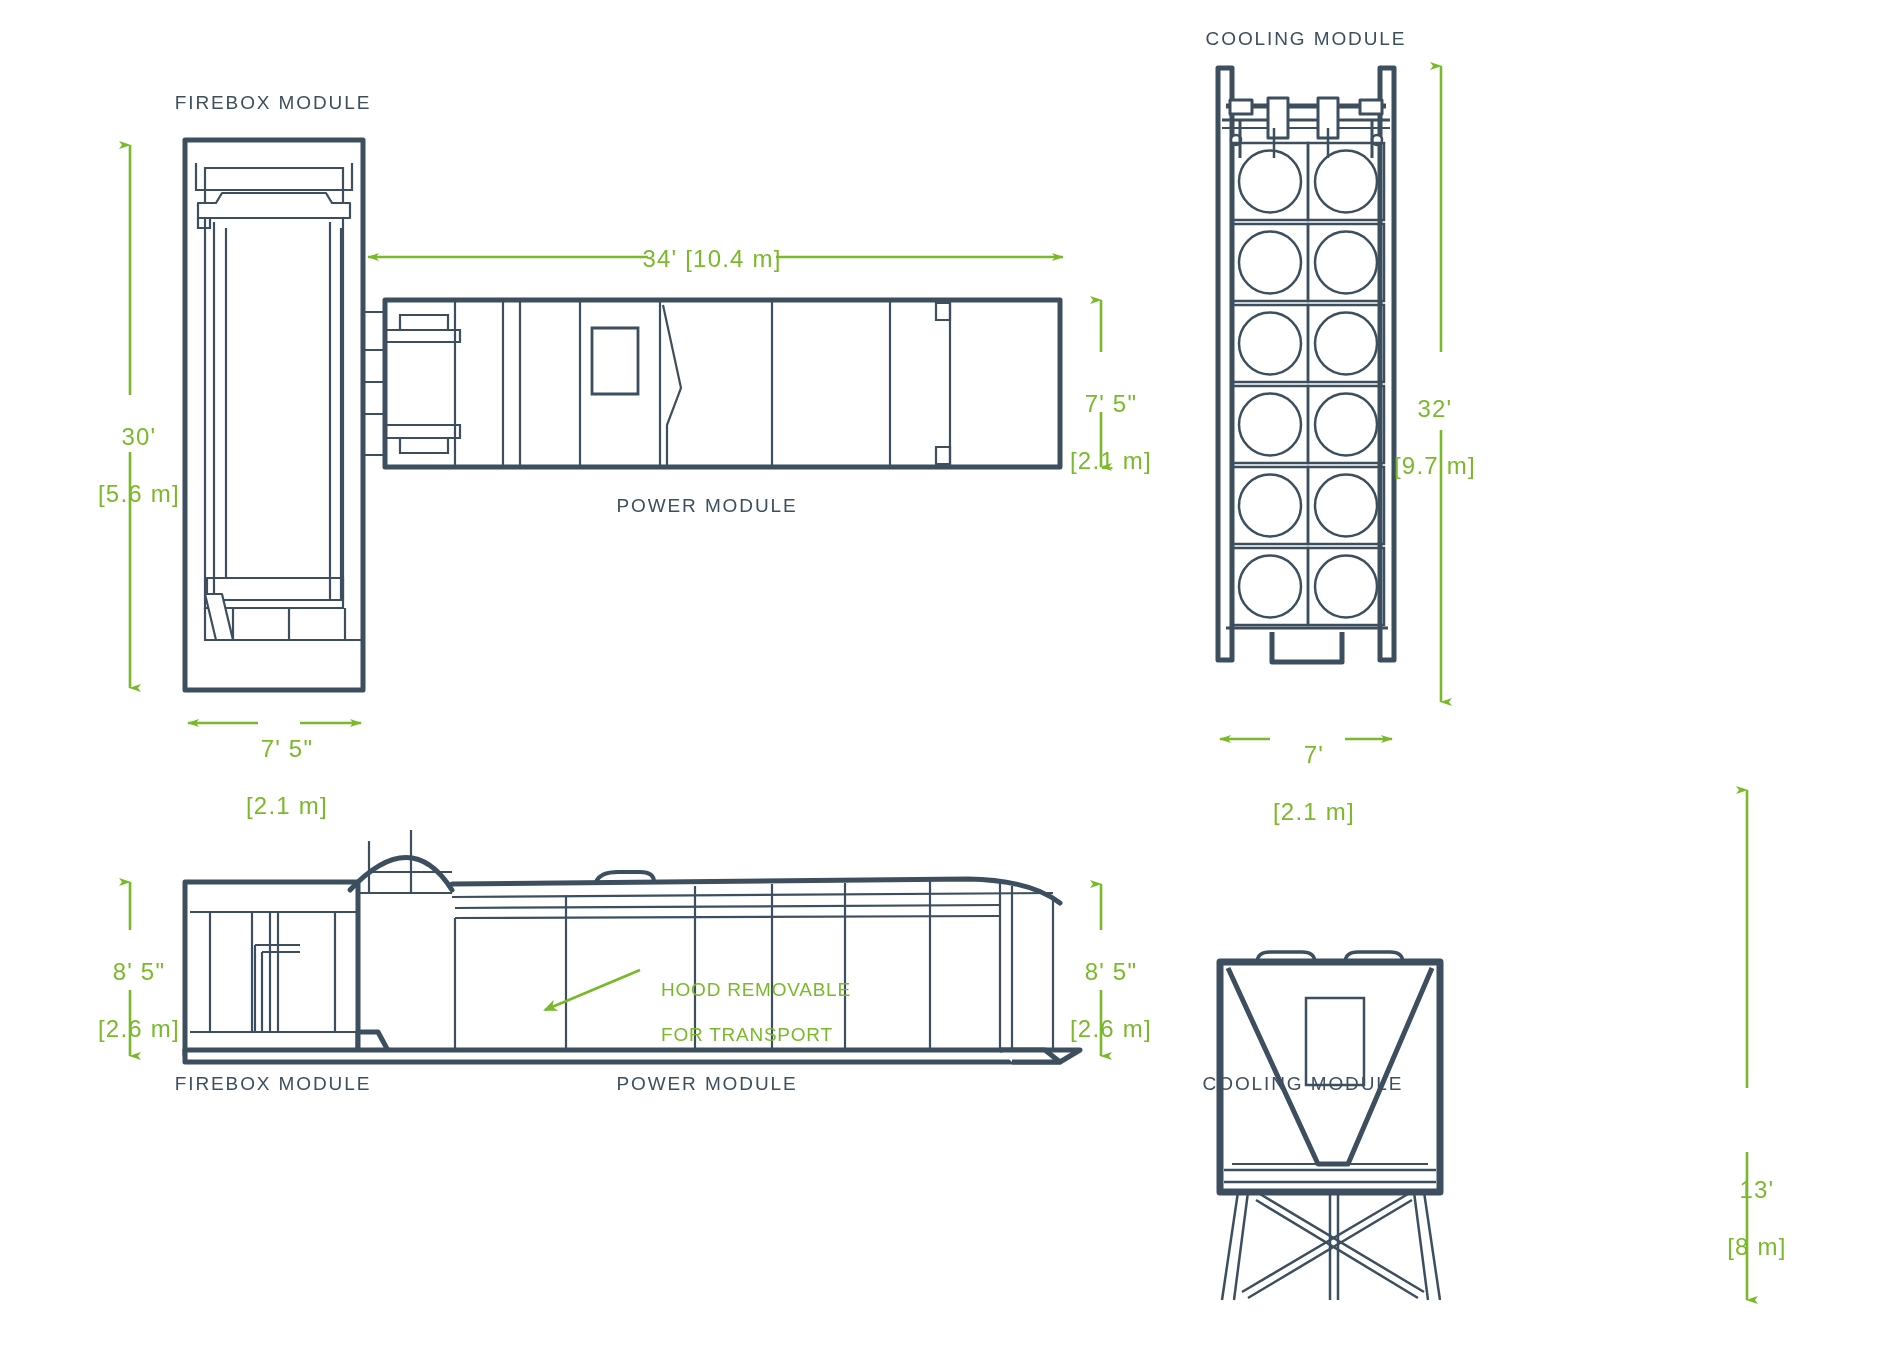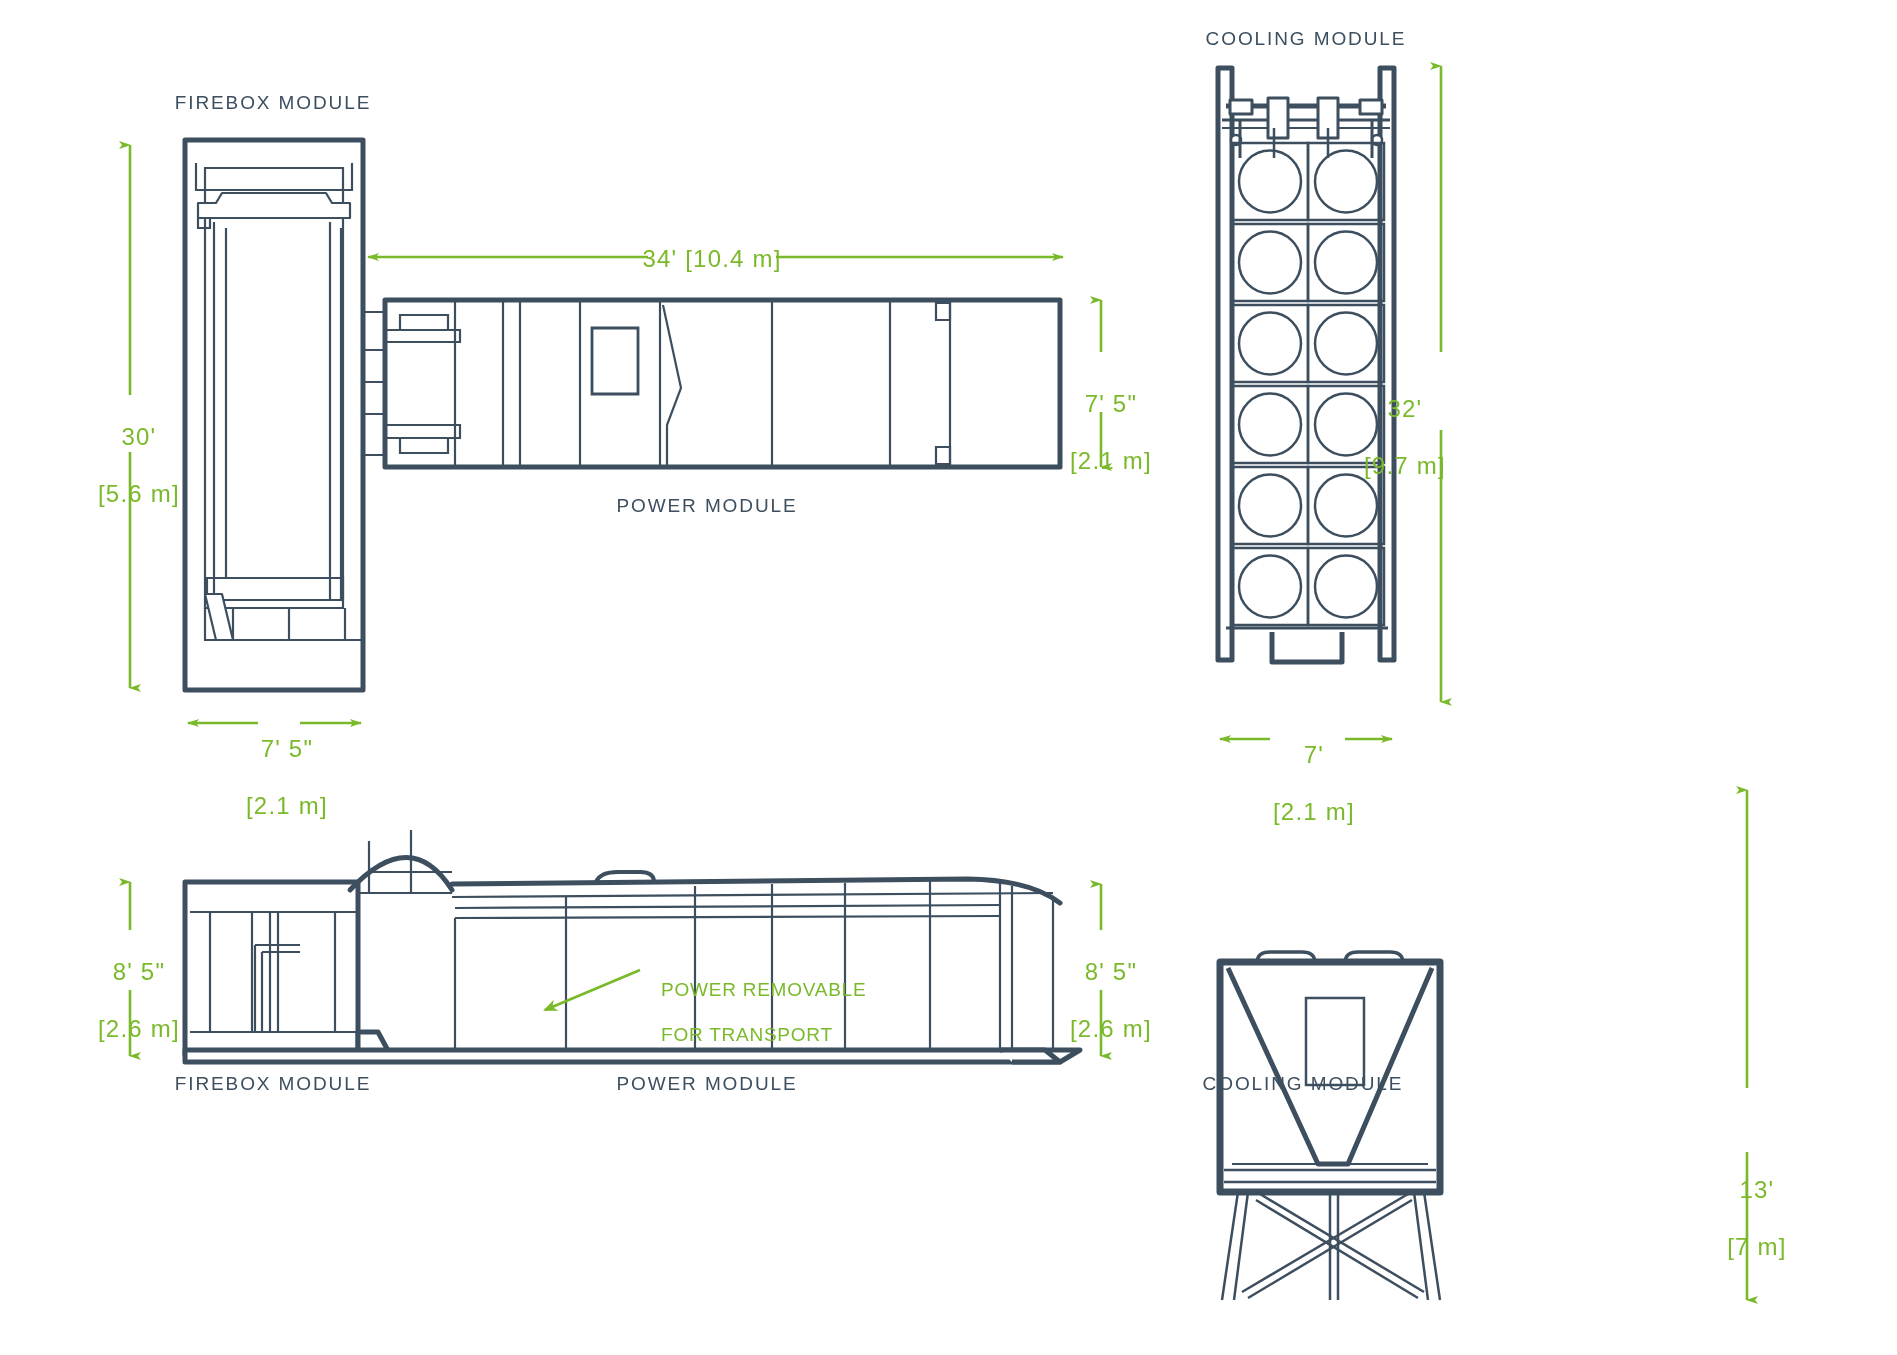--- a/index.html
+++ b/index.html
@@ -296,21 +296,21 @@
   <span>[2.1 m]</span>
 </div>
 
 <div class="lbl dim-label center" style="left:712px; top:245px;">34' [10.4 m]</div>
 
 <div class="lbl dim-label center" style="left:1103px; top:362px;">
   <span>7' 5"</span><br>
   <span>[2.1 m]</span>
 </div>
 
-<div class="lbl dim-label center" style="left:1397px; top:367px;text-align:center;">
+<div class="lbl dim-label center" style="left:1427px; top:367px;text-align:center;">
   <span>32'</span><br>
   <span>[9.7 m]</span>
 </div>
 
 <div class="lbl dim-label center" style="left:1306px; top:713px;">
   <span>7'</span><br>
   <span>[2.1 m]</span>
 </div>
 
 <div class="lbl dim-label center" style="left:131px; top:930px;">
@@ -318,19 +318,19 @@
   <span>[2.6 m]</span>
 </div>
 
 <div class="lbl dim-label center" style="left:1103px; top:930px;">
   <span>8' 5"</span><br>
   <span>[2.6 m]</span>
 </div>
 
 <div class="lbl dim-label center" style="left:1749px; top:1148px;">
   <span>13'</span><br>
-  <span>[7 m]</span>
+  <span>[8 m]</span>
 </div>
 
 <div class="lbl note-label" style="left:649px; top:957px;">
-  <span>POWER REMOVABLE</span><br>
+  <span>HOOD REMOVABLE</span><br>
   <span>FOR TRANSPORT</span>
 </div>
 
 </body></html>

